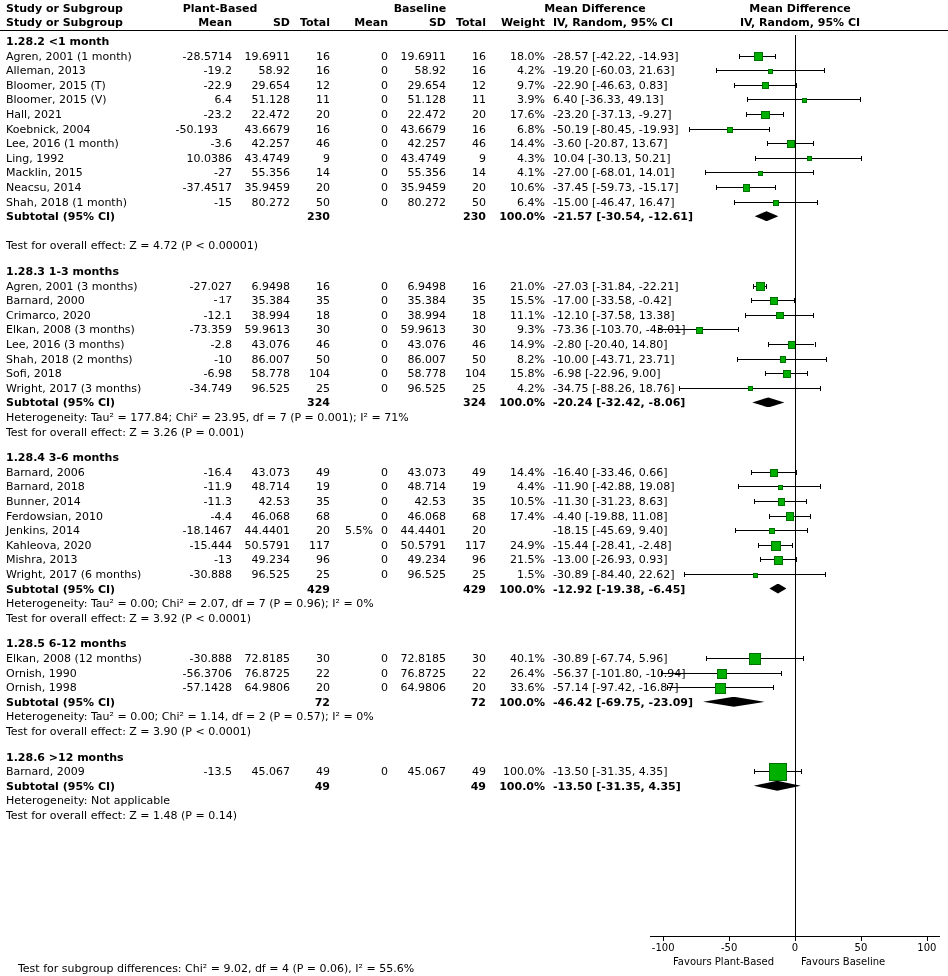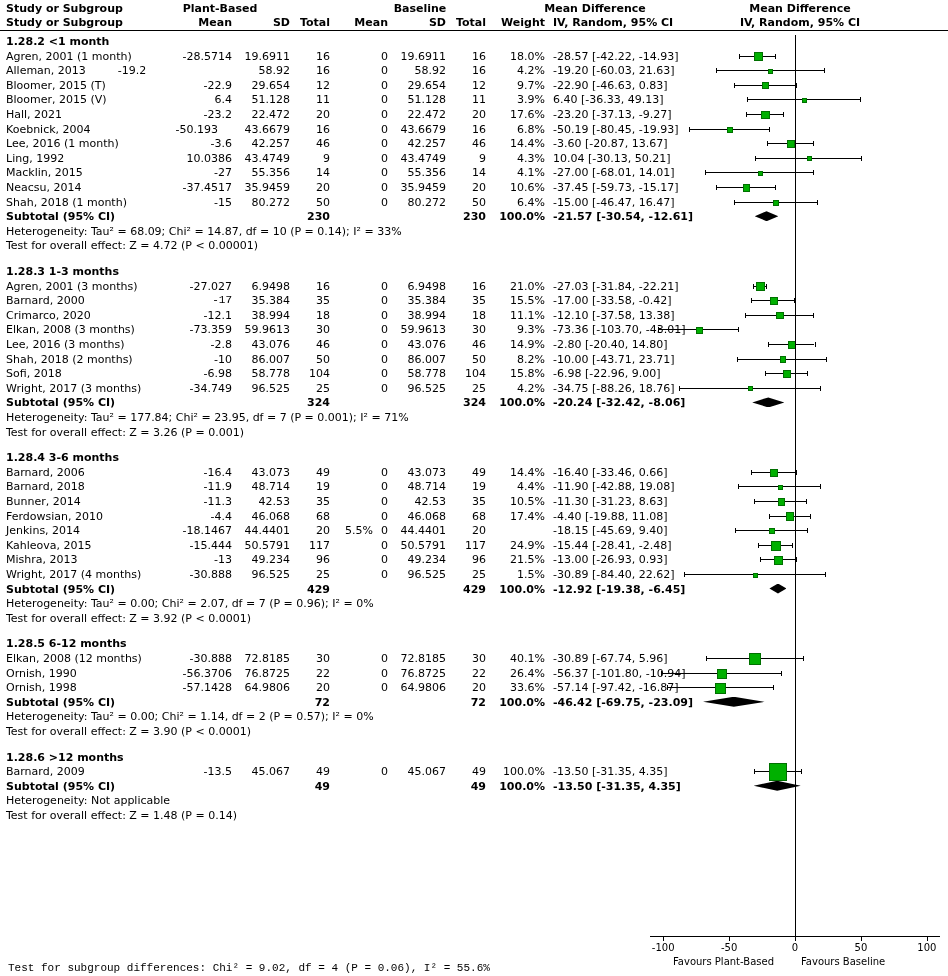--- a/index.html
+++ b/index.html
@@ -46,21 +46,21 @@
     <div class="cell" style="left:188px;top:49.6px;width:200px;text-align:right;">0</div>
     <div class="cell" style="left:246px;top:49.6px;width:200px;text-align:right;">19.6911</div>
     <div class="cell" style="left:286px;top:49.6px;width:200px;text-align:right;">16</div>
     <div class="cell" style="left:345px;top:49.6px;width:200px;text-align:right;">18.0%</div>
     <div class="cell" style="left:553px;top:49.6px;">-28.57 [-42.22, -14.93]</div>
     <div class="ci" style="left:739.3463636363637px;top:55.6px;width:35.97318181818184px;"></div>
     <div class="capl" style="left:739.3463636363637px;top:53.6px;"></div>
     <div class="capr" style="left:775.3195454545455px;top:53.6px;"></div>
     <div class="sq" style="left:754.051498922028px;top:52.31195346748255px;width:6.576093065034891px;height:6.576093065034891px;"></div>
     <div class="cell" style="left:6px;top:64.2px;">Alleman, 2013</div>
-    <div class="cell" style="left:32px;top:64.2px;width:200px;text-align:center;">-19.2</div>
+    <div class="cell" style="left:32px;top:64.2px;width:200px;text-align:right;">-19.2</div>
     <div class="cell" style="left:90px;top:64.2px;width:200px;text-align:right;">58.92</div>
     <div class="cell" style="left:130px;top:64.2px;width:200px;text-align:right;">16</div>
     <div class="cell" style="left:188px;top:64.2px;width:200px;text-align:right;">0</div>
     <div class="cell" style="left:246px;top:64.2px;width:200px;text-align:right;">58.92</div>
     <div class="cell" style="left:286px;top:64.2px;width:200px;text-align:right;">16</div>
     <div class="cell" style="left:345px;top:64.2px;width:200px;text-align:right;">4.2%</div>
     <div class="cell" style="left:553px;top:64.2px;">-19.20 [-60.03, 21.63]</div>
     <div class="ci" style="left:715.8695454545455px;top:70.2px;width:107.64272727272726px;"></div>
     <div class="capl" style="left:715.8695454545455px;top:68.2px;"></div>
     <div class="capr" style="left:823.5122727272727px;top:68.2px;"></div>
@@ -181,21 +181,20 @@
     <div class="ci" style="left:733.7440909090909px;top:201.59999999999997px;width:82.96636363636367px;"></div>
     <div class="capl" style="left:733.7440909090909px;top:199.59999999999997px;"></div>
     <div class="capr" style="left:816.7104545454546px;top:199.59999999999997px;"></div>
     <div class="sq" style="left:773.2666605779683px;top:199.63938785069558px;width:3.9212242986087906px;height:3.9212242986087906px;"></div>
     <div class="cell b" style="left:6px;top:210.19999999999996px;">Subtotal (95% CI)</div>
     <div class="cell b" style="left:130px;top:210.19999999999996px;width:200px;text-align:right;">230</div>
     <div class="cell b" style="left:286px;top:210.19999999999996px;width:200px;text-align:right;">230</div>
     <div class="cell b" style="left:345px;top:210.19999999999996px;width:200px;text-align:right;">100.0%</div>
     <div class="cell b" style="left:553px;top:210.19999999999996px;">-21.57 [-30.54, -12.61]</div>
     <div class="dia" style="left:754.7427272727273px;top:211.19999999999996px;width:23.63499999999999px;height:10px;clip-path:polygon(0% 50%, 50% 0%, 100% 50%, 50% 100%);"></div>
-    <div class="cell" style="left:6px;top:224.79999999999995px;">Heterogeneity: Tau² = 68.09; Chi² = 14.87, df = 10 (P = 0.14); I² = 33%</div>
     <div class="cell" style="left:6px;top:239.39999999999995px;">Test for overall effect: Z = 4.72 (P &lt; 0.00001)</div>
     <div class="cell b" style="left:6px;top:264.99999999999994px;">1.28.3 1-3 months</div>
     <div class="cell" style="left:6px;top:279.59999999999997px;">Agren, 2001 (3 months)</div>
     <div class="cell" style="left:32px;top:279.59999999999997px;width:200px;text-align:right;">-27.027</div>
     <div class="cell" style="left:90px;top:279.59999999999997px;width:200px;text-align:right;">6.9498</div>
     <div class="cell" style="left:130px;top:279.59999999999997px;width:200px;text-align:right;">16</div>
     <div class="cell" style="left:188px;top:279.59999999999997px;width:200px;text-align:right;">0</div>
     <div class="cell" style="left:246px;top:279.59999999999997px;width:200px;text-align:right;">6.9498</div>
     <div class="cell" style="left:286px;top:279.59999999999997px;width:200px;text-align:right;">16</div>
     <div class="cell" style="left:345px;top:279.59999999999997px;width:200px;text-align:right;">21.0%</div>
@@ -362,21 +361,21 @@
     <div class="cell" style="left:130px;top:524.2000000000003px;width:200px;text-align:right;">20</div>
     <div class="cell" style="left:188px;top:524.2000000000003px;width:200px;text-align:right;">0</div>
     <div class="cell" style="left:246px;top:524.2000000000003px;width:200px;text-align:right;">44.4401</div>
     <div class="cell" style="left:286px;top:524.2000000000003px;width:200px;text-align:right;">20</div>
     <div class="cell" style="left:345px;top:524.2000000000003px;width:200px;">5.5%</div>
     <div class="cell" style="left:553px;top:524.2000000000003px;">-18.15 [-45.69, 9.40]</div>
     <div class="ci" style="left:734.7722727272727px;top:530.2000000000003px;width:72.61863636363637px;"></div>
     <div class="capl" style="left:734.7722727272727px;top:528.2000000000003px;"></div>
     <div class="capr" style="left:807.3909090909091px;top:528.2000000000003px;"></div>
     <div class="sq" style="left:769.2574638930685px;top:528.3824638930687px;width:3.635072213863158px;height:3.635072213863158px;"></div>
-    <div class="cell" style="left:6px;top:538.8000000000003px;">Kahleova, 2015</div>
+    <div class="cell" style="left:6px;top:538.8000000000003px;">Kahleova, 2020</div>
     <div class="cell" style="left:32px;top:538.8000000000003px;width:200px;text-align:right;">-15.444</div>
     <div class="cell" style="left:90px;top:538.8000000000003px;width:200px;text-align:right;">50.5791</div>
     <div class="cell" style="left:130px;top:538.8000000000003px;width:200px;text-align:right;">117</div>
     <div class="cell" style="left:188px;top:538.8000000000003px;width:200px;text-align:right;">0</div>
     <div class="cell" style="left:246px;top:538.8000000000003px;width:200px;text-align:right;">50.5791</div>
     <div class="cell" style="left:286px;top:538.8000000000003px;width:200px;text-align:right;">117</div>
     <div class="cell" style="left:345px;top:538.8000000000003px;width:200px;text-align:right;">24.9%</div>
     <div class="cell" style="left:553px;top:538.8000000000003px;">-15.44 [-28.41, -2.48]</div>
     <div class="ci" style="left:757.5504545454546px;top:544.8000000000003px;width:34.180454545454495px;"></div>
     <div class="capl" style="left:757.5504545454546px;top:542.8000000000003px;"></div>
@@ -388,21 +387,21 @@
     <div class="cell" style="left:130px;top:553.4000000000003px;width:200px;text-align:right;">96</div>
     <div class="cell" style="left:188px;top:553.4000000000003px;width:200px;text-align:right;">0</div>
     <div class="cell" style="left:246px;top:553.4000000000003px;width:200px;text-align:right;">49.234</div>
     <div class="cell" style="left:286px;top:553.4000000000003px;width:200px;text-align:right;">96</div>
     <div class="cell" style="left:345px;top:553.4000000000003px;width:200px;text-align:right;">21.5%</div>
     <div class="cell" style="left:553px;top:553.4000000000003px;">-13.00 [-26.93, 0.93]</div>
     <div class="ci" style="left:759.5013636363636px;top:559.4000000000003px;width:36.72454545454548px;"></div>
     <div class="capl" style="left:759.5013636363636px;top:557.4000000000003px;"></div>
     <div class="capr" style="left:796.2259090909091px;top:557.4000000000003px;"></div>
     <div class="sq" style="left:774.2701091966318px;top:555.8064728329957px;width:7.18705433400917px;height:7.18705433400917px;"></div>
-    <div class="cell" style="left:6px;top:568.0000000000003px;">Wright, 2017 (4 months)</div>
+    <div class="cell" style="left:6px;top:568.0000000000003px;">Wright, 2017 (6 months)</div>
     <div class="cell" style="left:32px;top:568.0000000000003px;width:200px;text-align:right;">-30.888</div>
     <div class="cell" style="left:90px;top:568.0000000000003px;width:200px;text-align:right;">96.525</div>
     <div class="cell" style="left:130px;top:568.0000000000003px;width:200px;text-align:right;">25</div>
     <div class="cell" style="left:188px;top:568.0000000000003px;width:200px;text-align:right;">0</div>
     <div class="cell" style="left:246px;top:568.0000000000003px;width:200px;text-align:right;">96.525</div>
     <div class="cell" style="left:286px;top:568.0000000000003px;width:200px;text-align:right;">25</div>
     <div class="cell" style="left:345px;top:568.0000000000003px;width:200px;text-align:right;">1.5%</div>
     <div class="cell" style="left:553px;top:568.0000000000003px;">-30.89 [-84.40, 22.62]</div>
     <div class="ci" style="left:683.7454545454545px;top:574.0000000000003px;width:141.07181818181812px;"></div>
     <div class="capl" style="left:683.7454545454545px;top:572.0000000000003px;"></div>
@@ -493,14 +492,14 @@
     <div class="tick" style="left:729.0909090909091px;top:936px;"></div>
     <div class="ticklbl" style="left:709.0909090909091px;top:942px;">-50</div>
     <div class="tick" style="left:795px;top:936px;"></div>
     <div class="ticklbl" style="left:775px;top:942px;">0</div>
     <div class="tick" style="left:860.9090909090909px;top:936px;"></div>
     <div class="ticklbl" style="left:840.9090909090909px;top:942px;">50</div>
     <div class="tick" style="left:926.8181818181818px;top:936px;"></div>
     <div class="ticklbl" style="left:906.8181818181818px;top:942px;">100</div>
     <div class="favtxt" style="left:673px;top:956px;">Favours Plant-Based</div>
     <div class="favtxt" style="left:801px;top:956px;">Favours Baseline</div>
-    <div class="cell" style="left:8px;top:962px;font-family:Liberation Mono, monospace;">Test for subgroup differences: Chi² = 9.02, df = 4 (P = 0.06), I² = 55.6%</div>
+    <div class="cell" style="left:18px;top:962px;">Test for subgroup differences: Chi² = 9.02, df = 4 (P = 0.06), I² = 55.6%</div>
   </div>
 
 </body></html>

